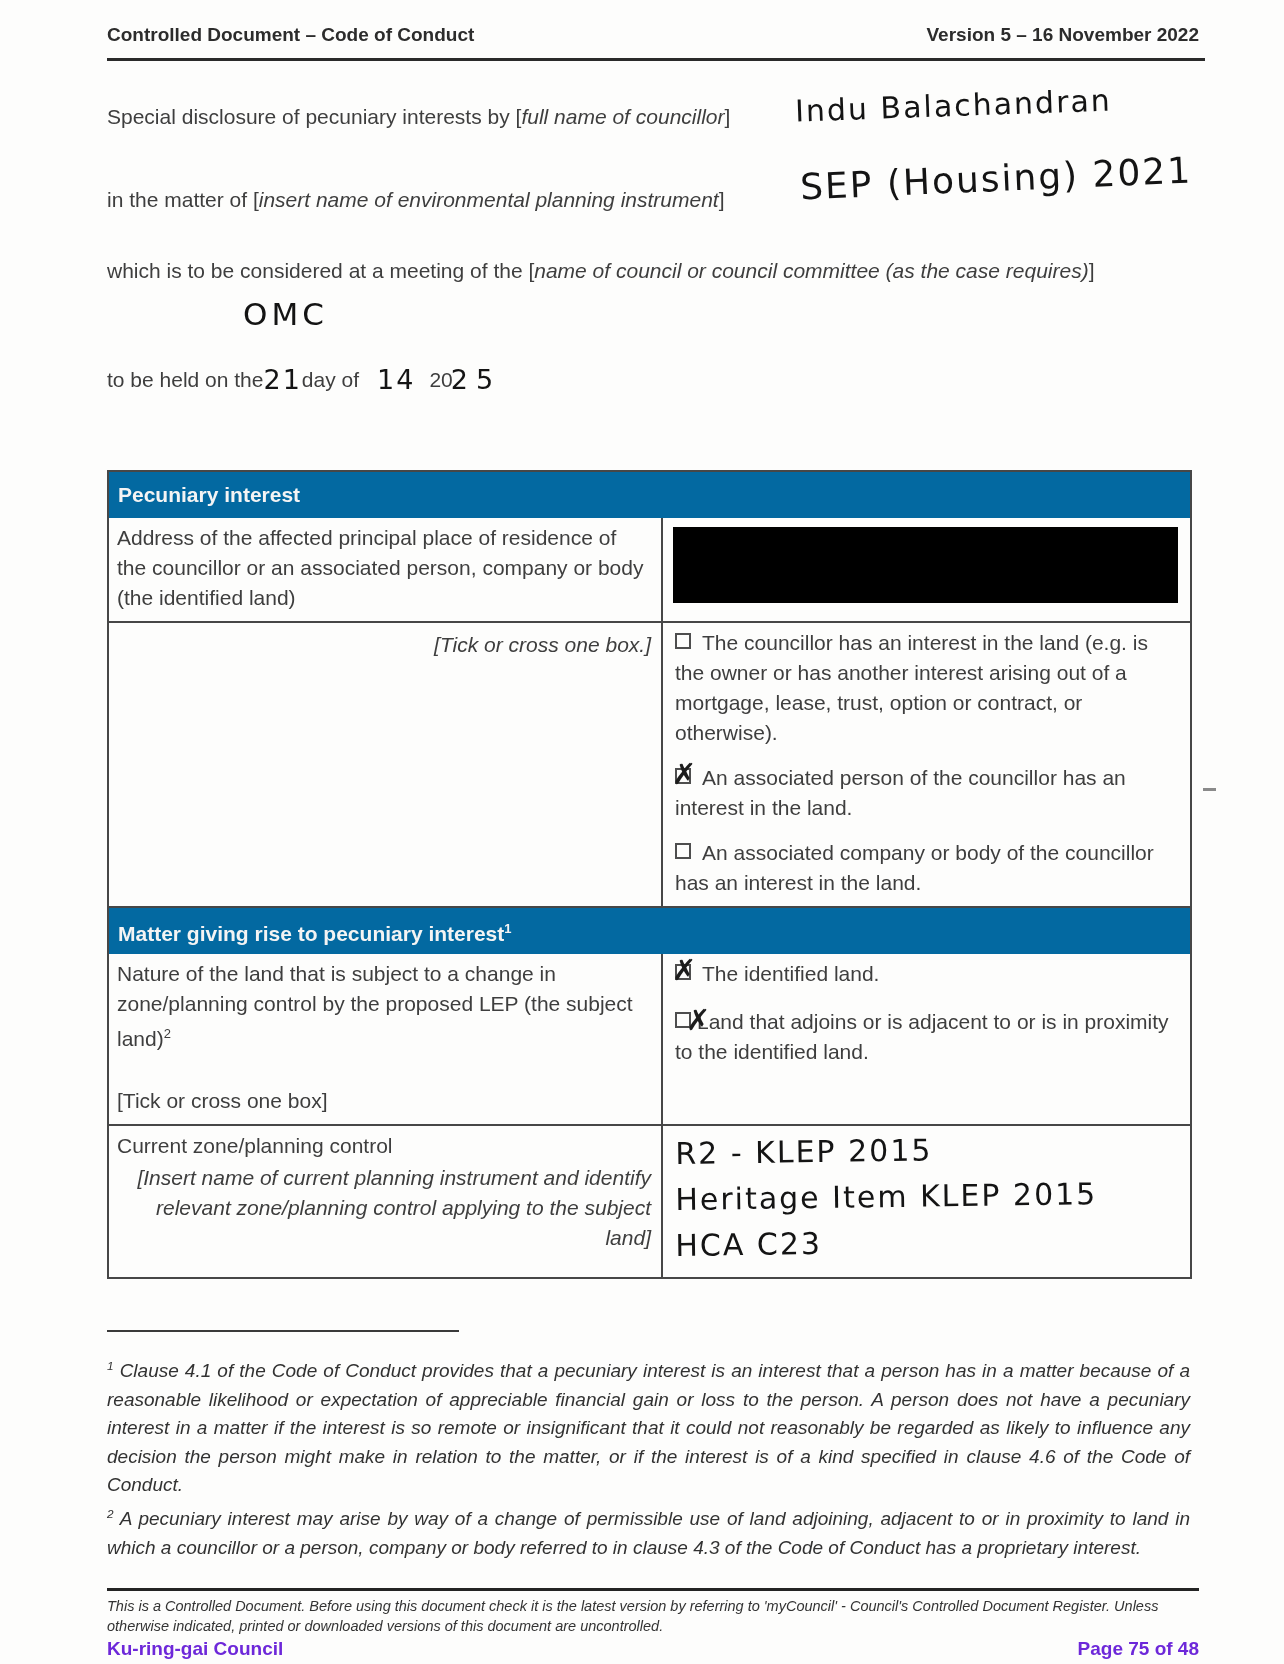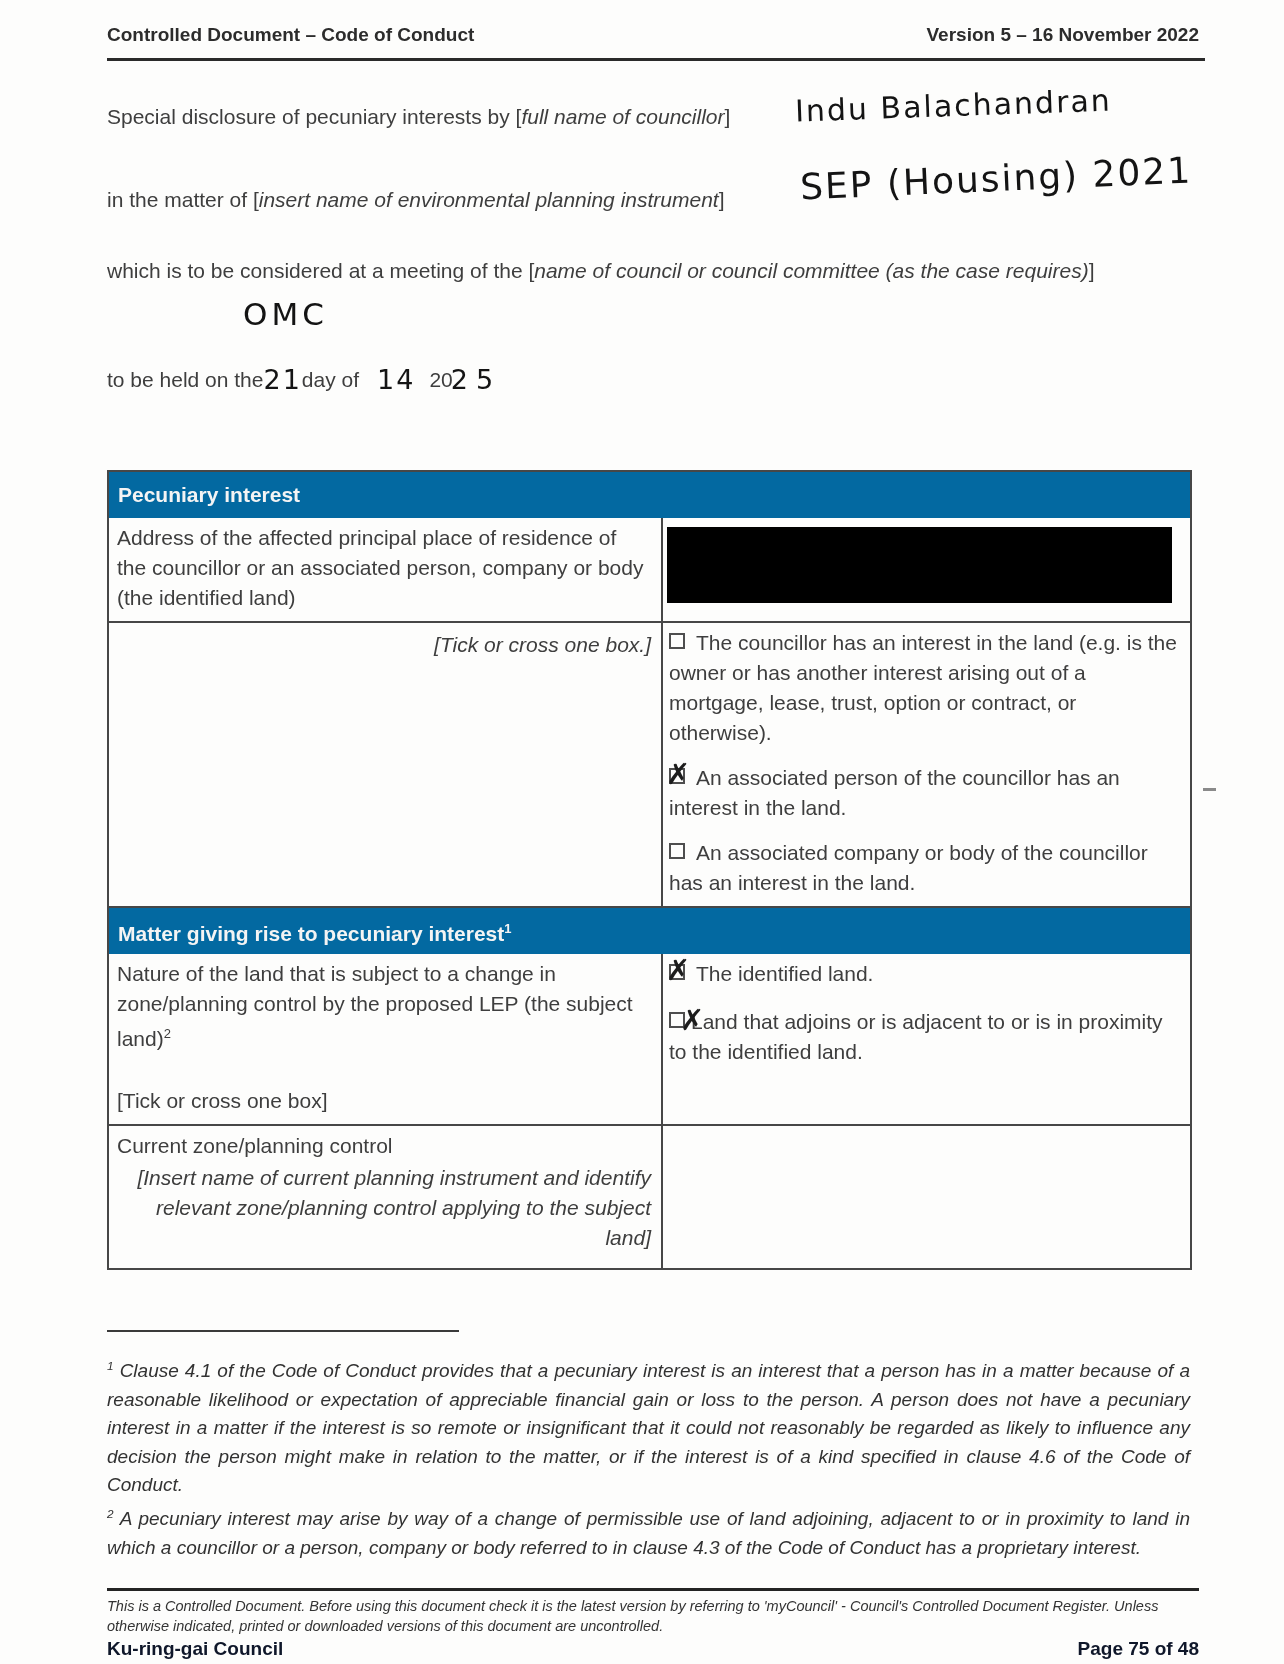--- a/index.html
+++ b/index.html
@@ -36,21 +36,21 @@
 
   
   .form-table{left:107px;top:470px;width:1085px;border:2px solid #474747;box-sizing:border-box;
     font-size:21px;line-height:30px;}
   .band{background:#0369a1;color:#f4f4f4;font-weight:bold;font-size:21px;
     height:46px;display:flex;align-items:center;padding-left:9px;}
   .trow{display:flex;border-bottom:2px solid #474747;box-sizing:border-box;}
   .trow:last-child{border-bottom:none;}
   .cell-l{width:554px;border-right:2px solid #474747;box-sizing:border-box;
     padding:5px 10px 8px 8px;}
-  .cell-r{flex:1;padding:5px 10px 8px 6px;box-sizing:border-box;}
+  .cell-r{flex:1;padding:5px 10px 8px 6px;box-sizing:border-box;margin-left:6px;}
   .r1{min-height:96px;}
   .r2{min-height:250px;}
   .r3{min-height:148px;}
   .r4{min-height:142px;}
   .redaction{width:505px;height:76px;background:#000;margin:4px 0 0 -2px;}
   .opt{margin:0 0 15px 0;position:relative;}
   .opt:last-child{margin-bottom:0;}
   .cb{display:inline-block;width:12px;height:12px;border:2px solid #4e4e4e;
     position:relative;margin-right:11px;vertical-align:1px;}
   .cross{display:none;position:absolute;top:-10px;left:-5px;
@@ -65,21 +65,21 @@
   .footnote{left:107px;width:1083px;font-size:19px;font-style:italic;color:#323232;
     line-height:28.5px;text-align:justify;}
   .fn1{top:1352px;}
   .fn2{top:1500px;}
 
   
   .footer-rule{left:107px;top:1588px;width:1092px;border-top:3px solid #242424;}
   .footer-note{left:107px;top:1596px;width:1092px;font-size:14.5px;font-style:italic;
     color:#333;line-height:20px;}
   .footer-row{left:107px;top:1638px;width:1092px;display:flex;justify-content:space-between;
-    font-weight:bold;font-size:19px;color:#0f172a;}
+    font-weight:bold;font-size:19px;color:#6d28d9;}
 
   .scan-mark{left:1203px;top:788px;width:13px;height:3px;background:#8a8a8a;}
 </style>
 </head>
 <body>
 
 <div class="abs doc-header">
   <span>Controlled Document – Code of Conduct</span>
   <span>Version 5 – 16 November 2022</span>
 </div>
@@ -156,20 +156,25 @@
         <span class="cb is-checked" style="margin-right:6px;"><span class="cross cross-offset">✗</span></span><span>Land that adjoins or is adjacent to or is in proximity to the identified land.</span>
       </div>
     </div>
   </div>
 
   <div class="trow r4">
     <div class="cell-l">
       <div>Current zone/planning control</div>
       <div class="it hint">[Insert name of current planning instrument and identify relevant zone/planning control applying to the subject land]</div>
     </div>
+    <div class="cell-r">
+      <div class="hw hw-zone">R2 - KLEP 2015</div>
+      <div class="hw hw-zone">Heritage Item KLEP 2015</div>
+      <div class="hw hw-zone">HCA C23</div>
+    </div>
   </div>
 
 </div>
 
 <div class="abs fn-rule"></div>
 <div class="abs footnote fn1">
   <sup>1</sup><span> Clause 4.1 of the Code of Conduct provides that a pecuniary interest is an interest that a person has in a matter because of a reasonable likelihood or expectation of appreciable financial gain or loss to the person. A person does not have a pecuniary interest in a matter if the interest is so remote or insignificant that it could not reasonably be regarded as likely to influence any decision the person might make in relation to the matter, or if the interest is of a kind specified in clause 4.6 of the Code of Conduct.</span>
 </div>
 <div class="abs footnote fn2">
   <sup>2</sup><span> A pecuniary interest may arise by way of a change of permissible use of land adjoining, adjacent to or in proximity to land in which a councillor or a person, company or body referred to in clause 4.3 of the Code of Conduct has a proprietary interest.</span>

